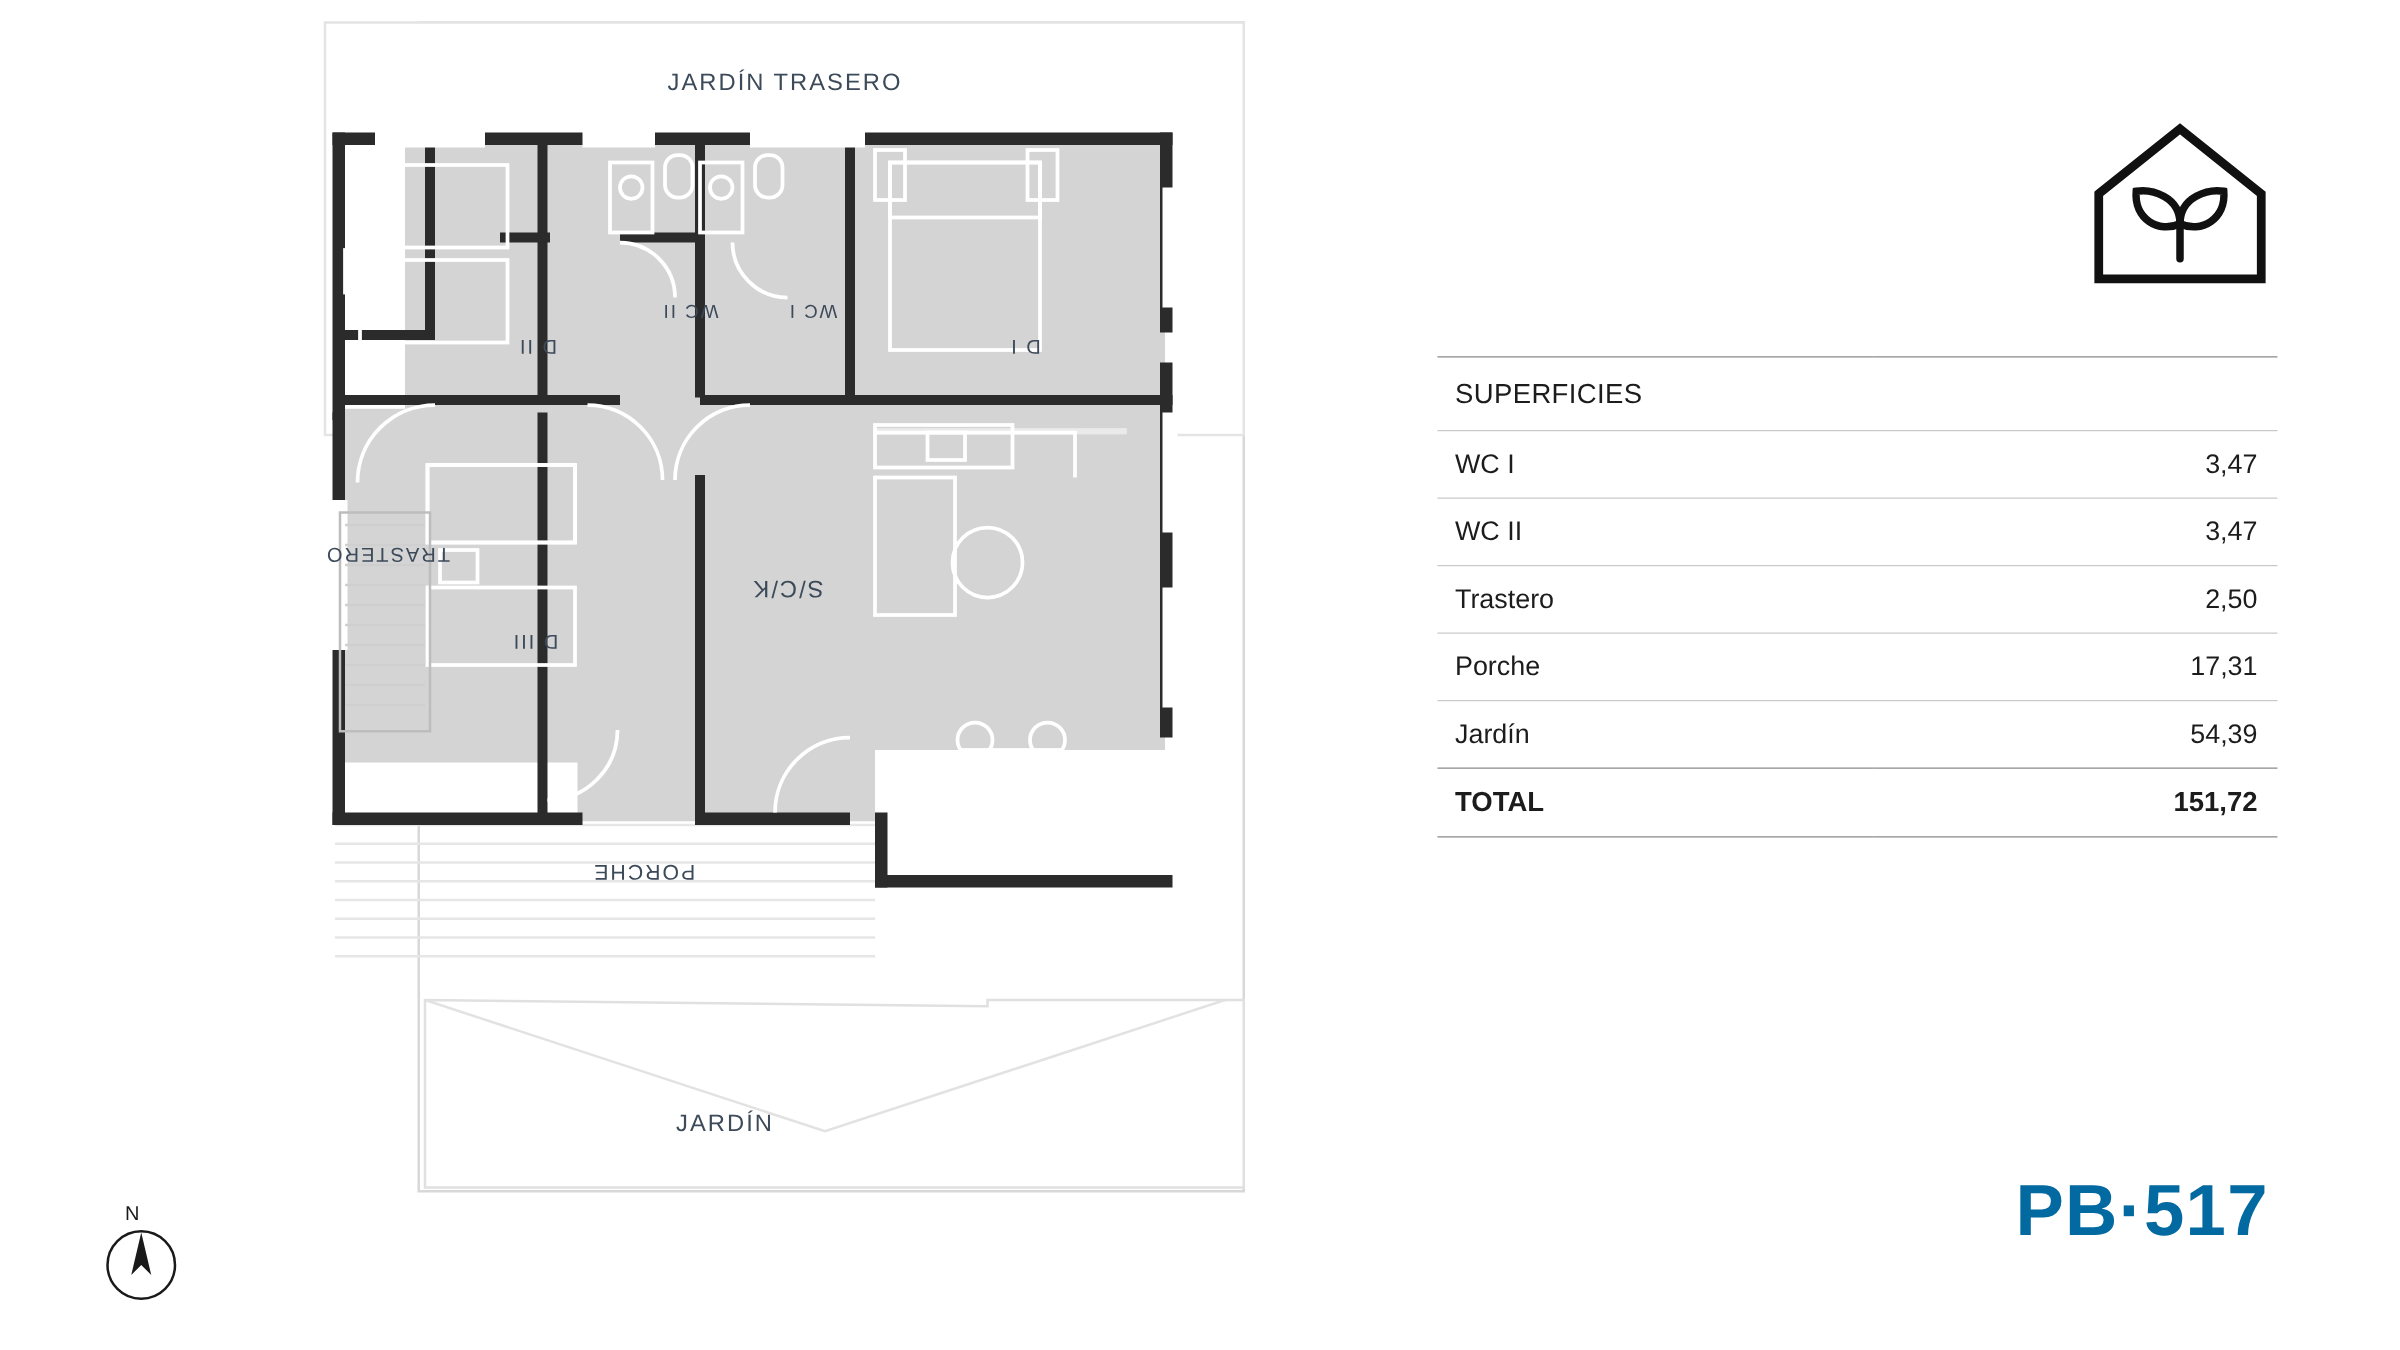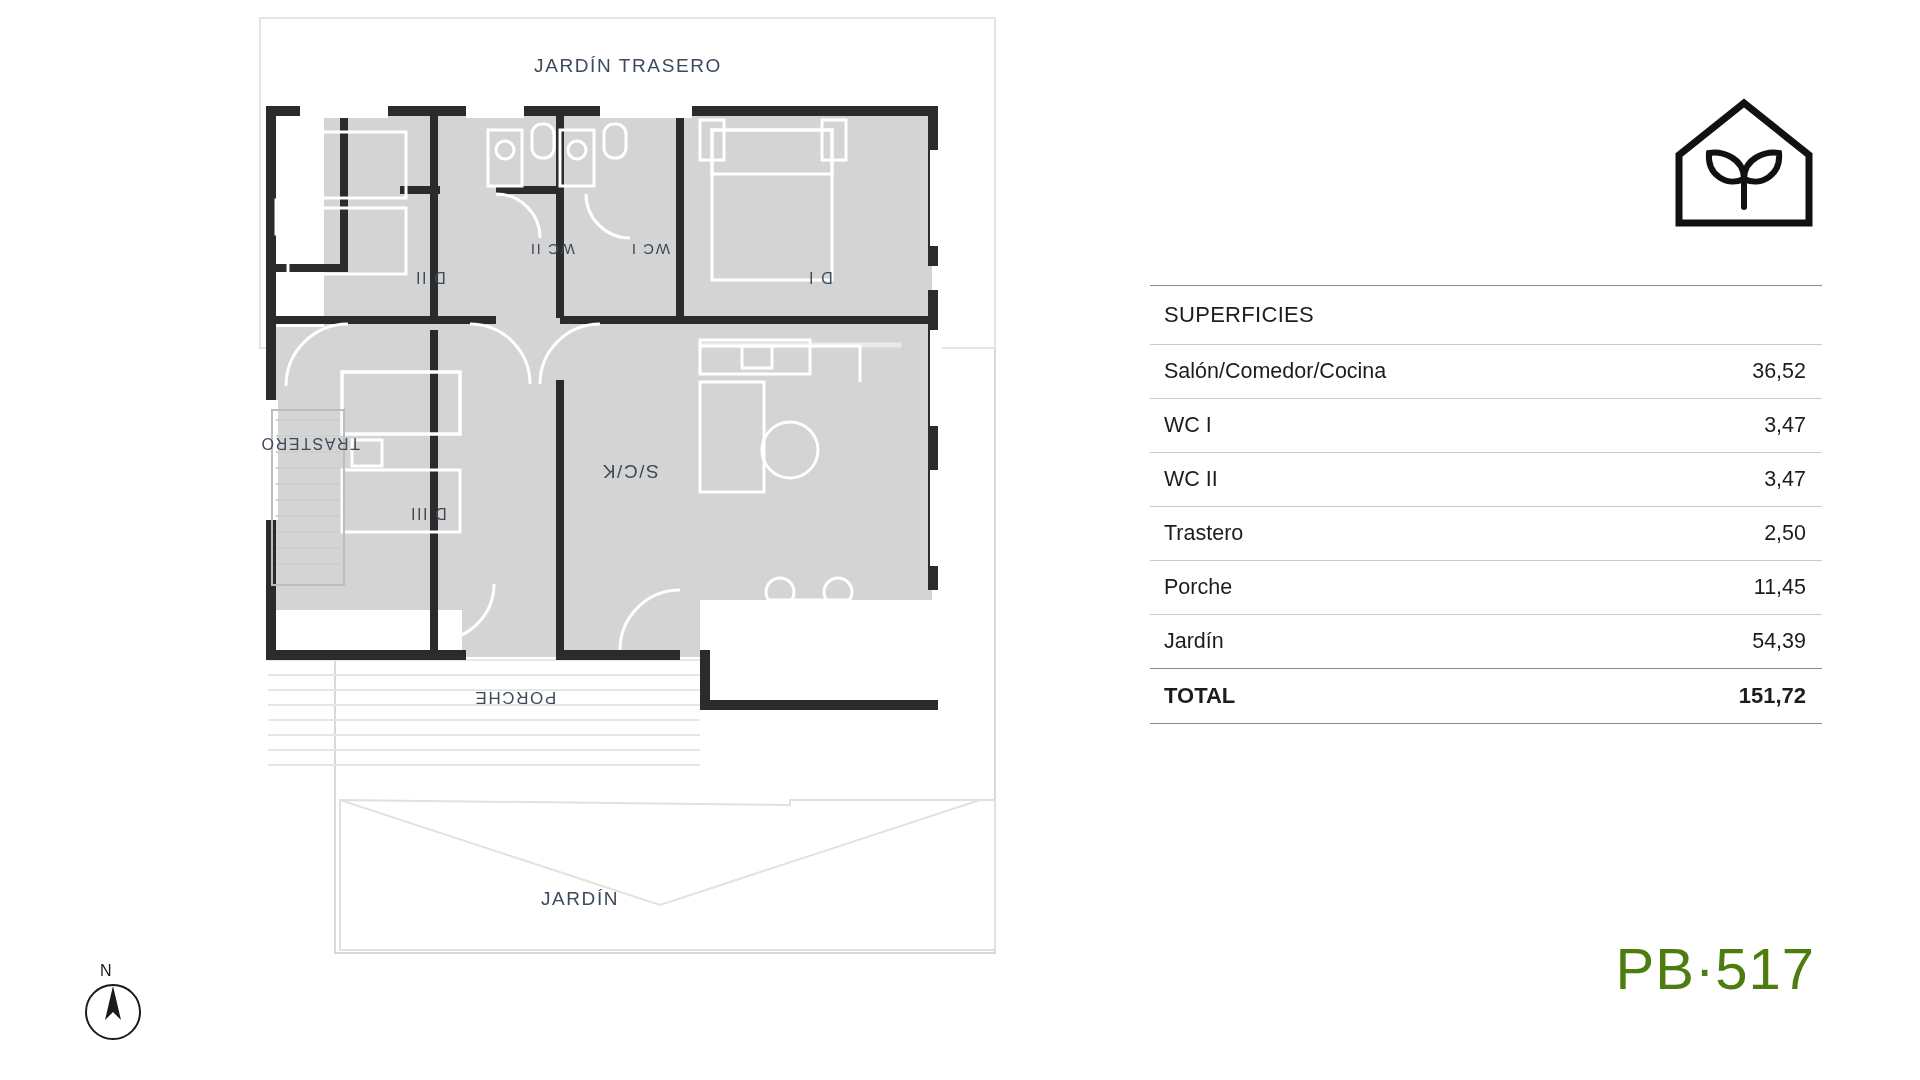--- a/index.html
+++ b/index.html
@@ -85,23 +85,23 @@
   #areas-table tr.total-row td {
     font-weight: bold;
     font-size: 22px;
   }
 
   #plan-code {
     position: absolute;
     right: 10px;
     top: 935px;
     font-size: 58px;
-    font-weight: normal;
+    font-weight: bold;
     letter-spacing: 1px;
-    color: #4d7c0f;
+    color: #0369a1;
   }
 
   
   #compass {
     position: absolute;
     left: 78px;
     top: 960px;
     width: 80px;
     height: 90px;
   }
@@ -295,38 +295,34 @@
       <path d="M 75 84 C 75 62, 98 56, 110 58 C 112 80, 92 92, 75 84 Z" fill="none" stroke="#111111" stroke-width="6"></path>
     </svg>
   </div>
 
   <table id="areas-table">
     <tbody>
       <tr class="head-row">
         <td colspan="2">SUPERFICIES</td>
       </tr>
       <tr>
-        <td>Salón/Comedor/Cocina</td>
-        <td class="value">36,52</td>
-      </tr>
-      <tr>
         <td>WC I</td>
         <td class="value">3,47</td>
       </tr>
       <tr>
         <td>WC II</td>
         <td class="value">3,47</td>
       </tr>
       <tr>
         <td>Trastero</td>
         <td class="value">2,50</td>
       </tr>
       <tr>
         <td>Porche</td>
-        <td class="value">11,45</td>
+        <td class="value">17,31</td>
       </tr>
       <tr>
         <td>Jardín</td>
         <td class="value">54,39</td>
       </tr>
       <tr class="total-row">
         <td>TOTAL</td>
         <td class="value">151,72</td>
       </tr>
     </tbody>

